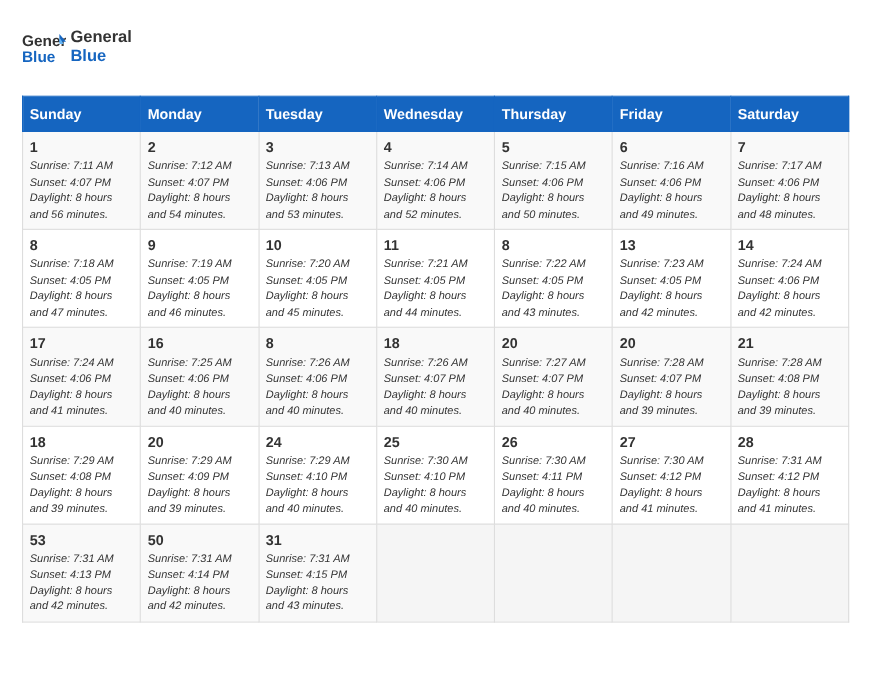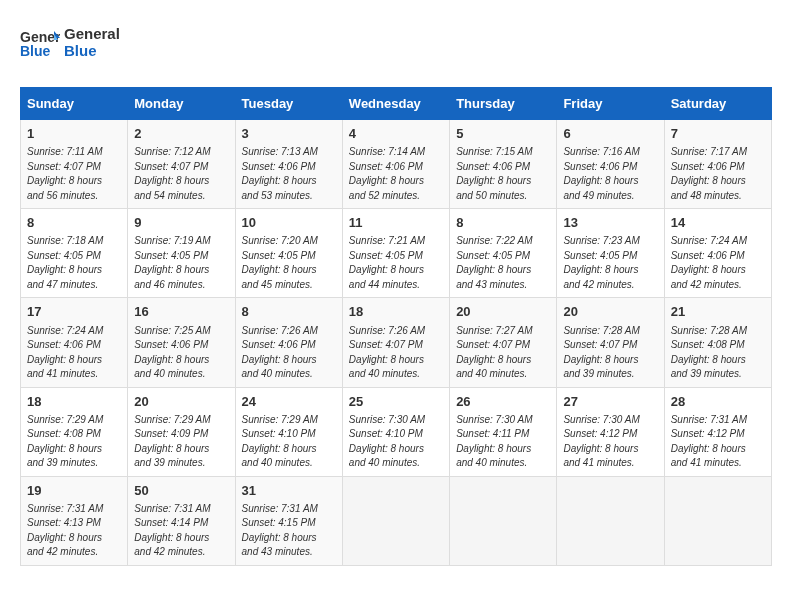--- a/index.html
+++ b/index.html
@@ -241,21 +241,21 @@
           <span class="day-number">27</span>
           <div class="day-info">Sunrise: 7:30 AM<br>Sunset: 4:12 PM<br>Daylight: 8 hours and 41 minutes.</div>
         </td>
         <td>
           <span class="day-number">28</span>
           <div class="day-info">Sunrise: 7:31 AM<br>Sunset: 4:12 PM<br>Daylight: 8 hours and 41 minutes.</div>
         </td>
       </tr>
       <tr>
         <td>
-          <span class="day-number">19</span>
+          <span class="day-number">53</span>
           <div class="day-info">Sunrise: 7:31 AM<br>Sunset: 4:13 PM<br>Daylight: 8 hours and 42 minutes.</div>
         </td>
         <td>
           <span class="day-number">50</span>
           <div class="day-info">Sunrise: 7:31 AM<br>Sunset: 4:14 PM<br>Daylight: 8 hours and 42 minutes.</div>
         </td>
         <td>
           <span class="day-number">31</span>
           <div class="day-info">Sunrise: 7:31 AM<br>Sunset: 4:15 PM<br>Daylight: 8 hours and 43 minutes.</div>
         </td>

